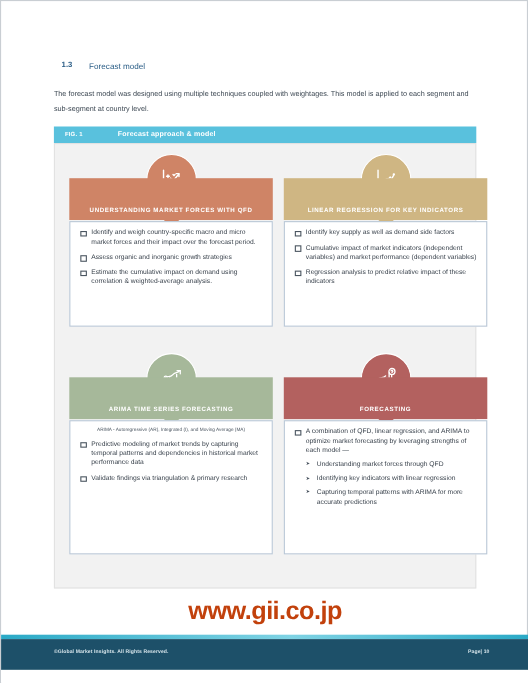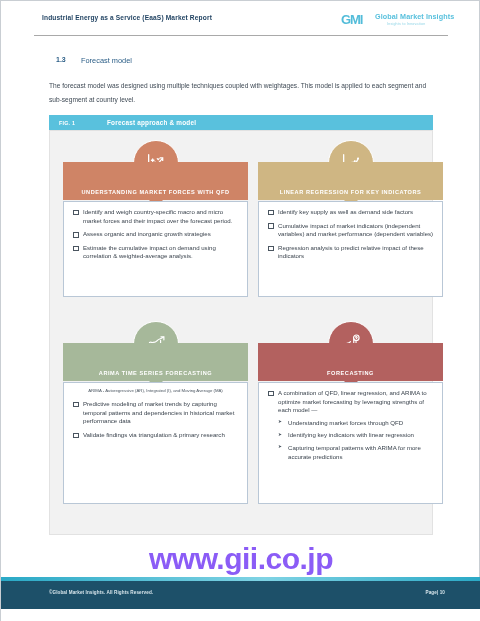--- a/index.html
+++ b/index.html
@@ -142,22 +142,22 @@
   }
   .arima-def{
     padding:5px 10px 0 10px;
     font-size:4.3px;line-height:6px;color:#4a5560;text-align:center;
   }
 
   
   .watermark{
     position:absolute;left:0;top:541px;width:480px;
     text-align:center;
-    font-size:30px;font-weight:bold;
-    color:#8b5cf6;
+    font-size:23px;font-weight:bold;
+    color:#c2410c;
     letter-spacing:-0.5px;
     font-family:"Liberation Sans", sans-serif;
   }
 
   
   .footer-strip{
     position:absolute;left:0;top:576px;width:480px;height:4px;
     background:linear-gradient(to right,#2aa9c6,#7fd3e4 55%,#2aa9c6);
   }
   .footer{
@@ -175,29 +175,20 @@
   .footer-bottom{
     position:absolute;left:0;top:608px;width:480px;height:13px;background:#ffffff;
   }
   svg{display:block;}
 </style>
 </head>
 <body>
 
 <div class="page">
 
-  <div class="header">
-    <div class="header-title">Industrial Energy as a Service (EaaS) Market Report</div>
-    <div class="logo">
-      <div class="logo-mark">GMI</div>
-      <div class="logo-name">Global Market Insights</div>
-      <div class="logo-tag">Insights to Innovation</div>
-    </div>
-    <div class="header-rule"></div>
-  </div>
 
   <div class="sec-num">1.3</div>
   <div class="sec-title">Forecast model</div>
   <div class="para">The forecast model was designed using multiple techniques coupled with weightages. This model is applied to each segment and sub-segment at country level.</div>
 
   <div class="fig-bar">
     <div class="fig-num">FIG. 1</div>
     <div class="fig-label">Forecast approach &amp; model</div>
   </div>
 

